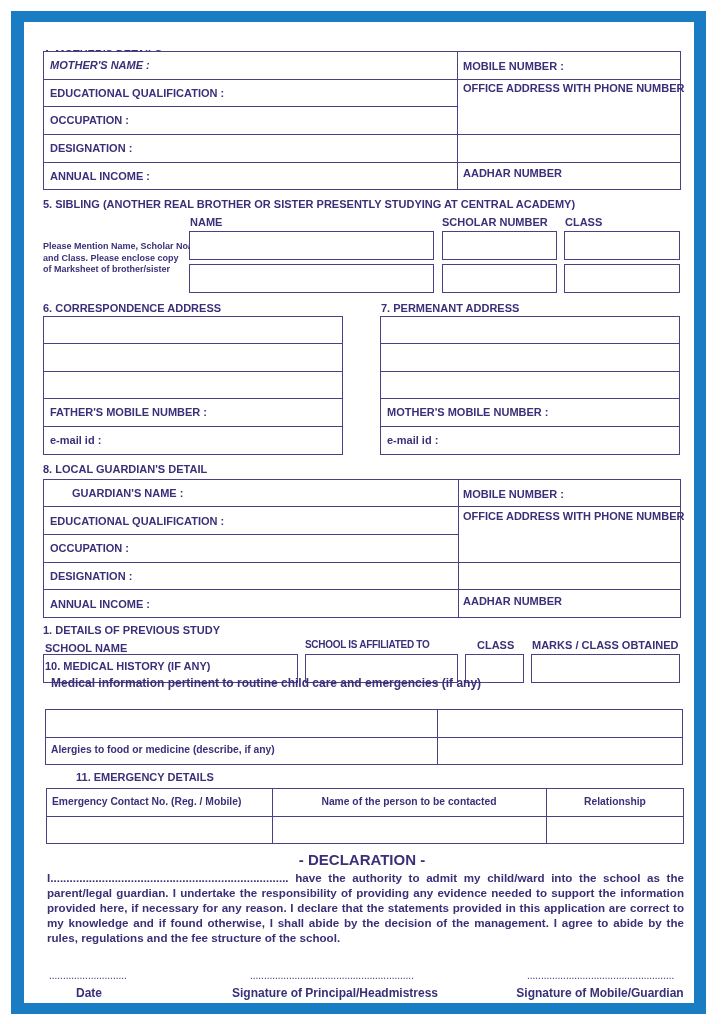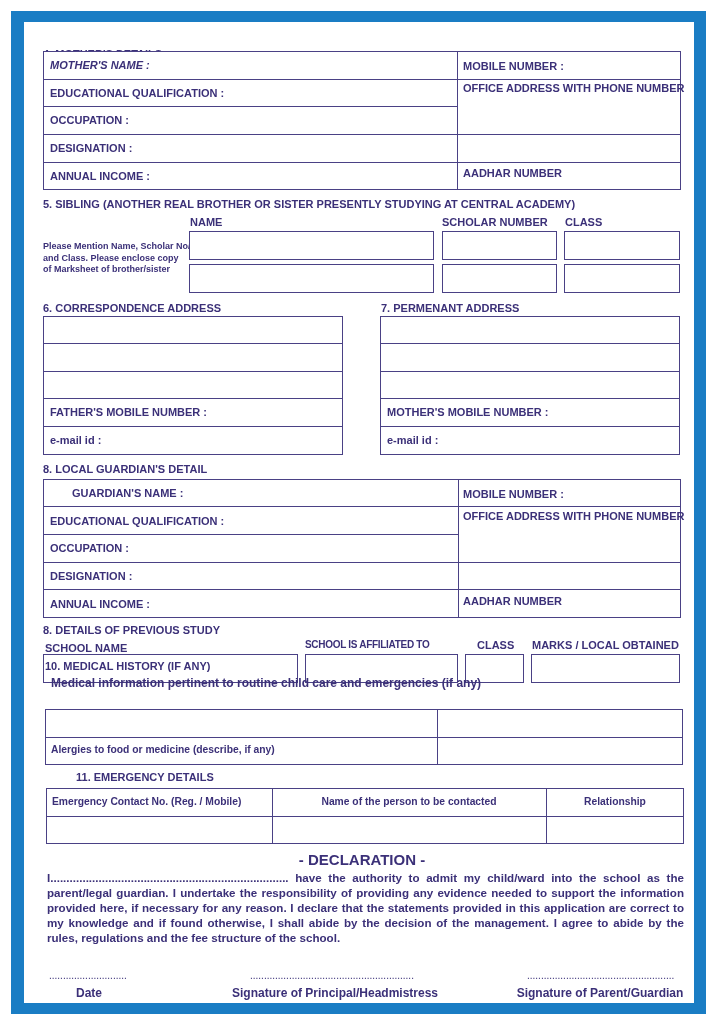--- a/index.html
+++ b/index.html
@@ -92,25 +92,25 @@
 <div class="hline" style="left:43px;top:589px;width:638px;"></div>
 <div class="cell-lbl" style="left:50px;top:487px;margin-left:22px;">GUARDIAN'S NAME :</div>
 <div class="cell-lbl" style="left:50px;top:515px;">EDUCATIONAL QUALIFICATION :</div>
 <div class="cell-lbl" style="left:50px;top:542px;">OCCUPATION :</div>
 <div class="cell-lbl" style="left:50px;top:570px;">DESIGNATION :</div>
 <div class="cell-lbl" style="left:50px;top:598px;">ANNUAL INCOME :</div>
 <div class="cell-lbl" style="left:463px;top:488px;">MOBILE NUMBER :</div>
 <div class="cell-lbl" style="left:463px;top:510px;">OFFICE ADDRESS WITH PHONE NUMBER</div>
 <div class="cell-lbl" style="left:463px;top:595px;">AADHAR NUMBER</div>
 
-<div class="abs sec" style="left:43px;top:624px;">8. DETAILS OF PREVIOUS STUDY</div>
+<div class="abs sec" style="left:43px;top:624px;">1. DETAILS OF PREVIOUS STUDY</div>
 <div class="abs lbl" style="left:45px;top:642px;">SCHOOL NAME</div>
 <div class="abs lbl" style="left:305px;top:639px;font-size:10px;letter-spacing:-0.3px;">SCHOOL IS AFFILIATED TO</div>
 <div class="abs lbl" style="left:477px;top:639px;">CLASS</div>
-<div class="abs lbl" style="left:532px;top:639px;">MARKS / LOCAL OBTAINED</div>
+<div class="abs lbl" style="left:532px;top:639px;">MARKS / CLASS OBTAINED</div>
 <div class="box" style="left:43px;top:654px;width:255px;height:29px;"></div>
 <div class="box" style="left:305px;top:654px;width:153px;height:29px;"></div>
 <div class="box" style="left:465px;top:654px;width:59px;height:29px;"></div>
 <div class="box" style="left:531px;top:654px;width:149px;height:29px;"></div>
 
 <div class="abs sec" style="left:45px;top:660px;">10. MEDICAL HISTORY (IF ANY)</div>
 <div class="box" style="left:45px;top:709px;width:638px;height:56px;"></div>
 <div class="vline" style="left:437px;top:709px;height:56px;"></div>
 <div class="hline" style="left:45px;top:737px;width:638px;"></div>
 <div class="cell-lbl" style="left:51px;top:676px;font-size:12px;">Medical information pertinent to routine child care and emergencies (if any)</div>
@@ -131,13 +131,13 @@
 <div class="abs" style="left:548px;top:818px;width:135px;height:25px;"></div>
 
 <div class="abs decl-title" style="left:43px;top:851px;width:638px;">- DECLARATION -</div>
 <div class="abs decl" style="left:47px;top:870px;width:637px;">I.......................................................................... have the authority to admit my child/ward  into the school as the parent/legal guardian. I undertake the responsibility of providing any evidence needed to support the information provided here, if necessary for any reason. I declare that the statements provided in this application are correct to my knowledge and if found otherwise, I shall abide by the decision of the management. I agree to abide by the rules, regulations and the fee structure of the school.</div>
 
 <div class="abs dots" style="left:49px;top:970px;width:80px;">............................</div>
 <div class="abs sig" style="left:49px;top:986px;width:80px;">Date</div>
 <div class="abs dots" style="left:250px;top:970px;width:170px;">...........................................................</div>
 <div class="abs sig" style="left:220px;top:986px;width:230px;">Signature of Principal/Headmistress</div>
 <div class="abs dots" style="left:527px;top:970px;width:150px;">.....................................................</div>
-<div class="abs sig" style="left:505px;top:986px;width:190px;">Signature of Parent/Guardian</div>
+<div class="abs sig" style="left:505px;top:986px;width:190px;">Signature of Mobile/Guardian</div>
 
 </body></html>

